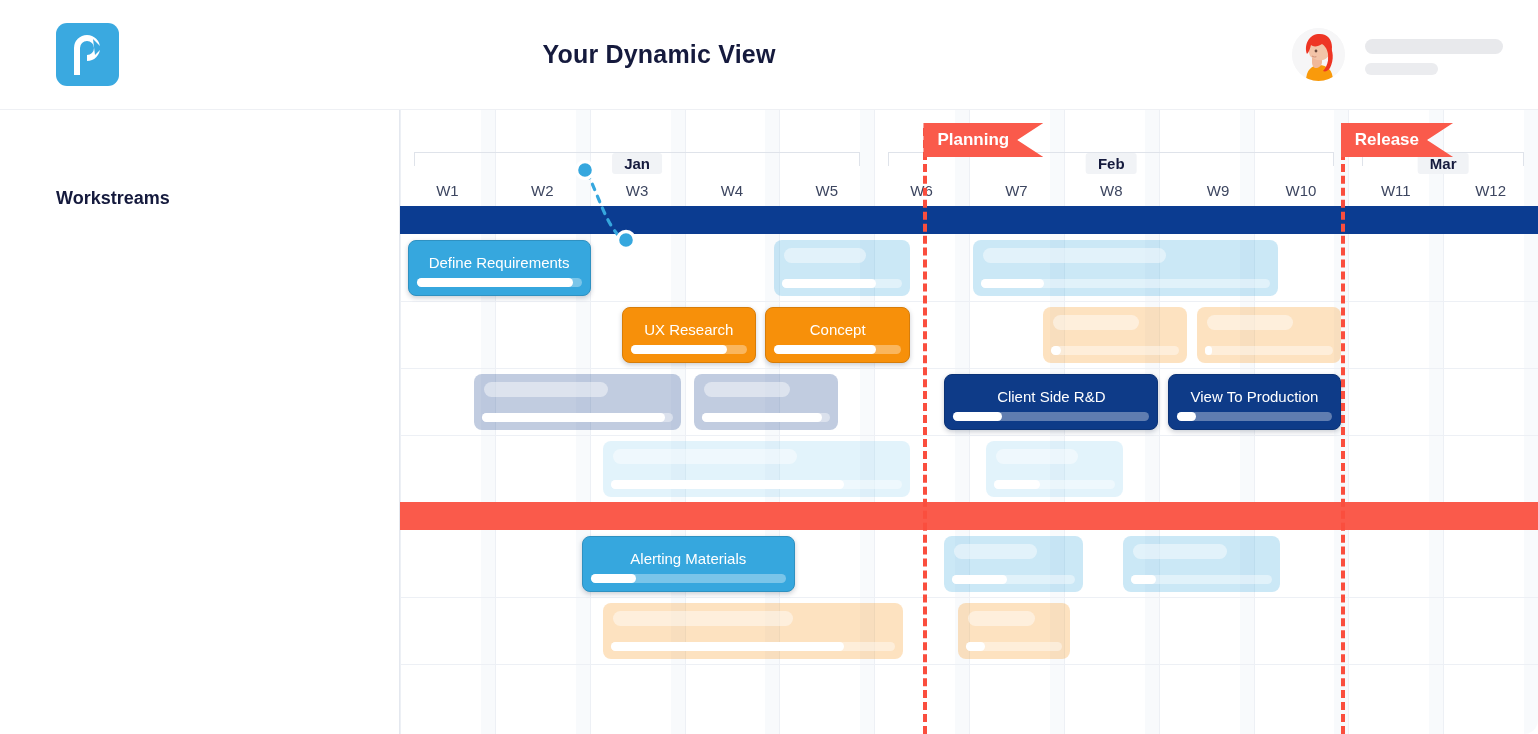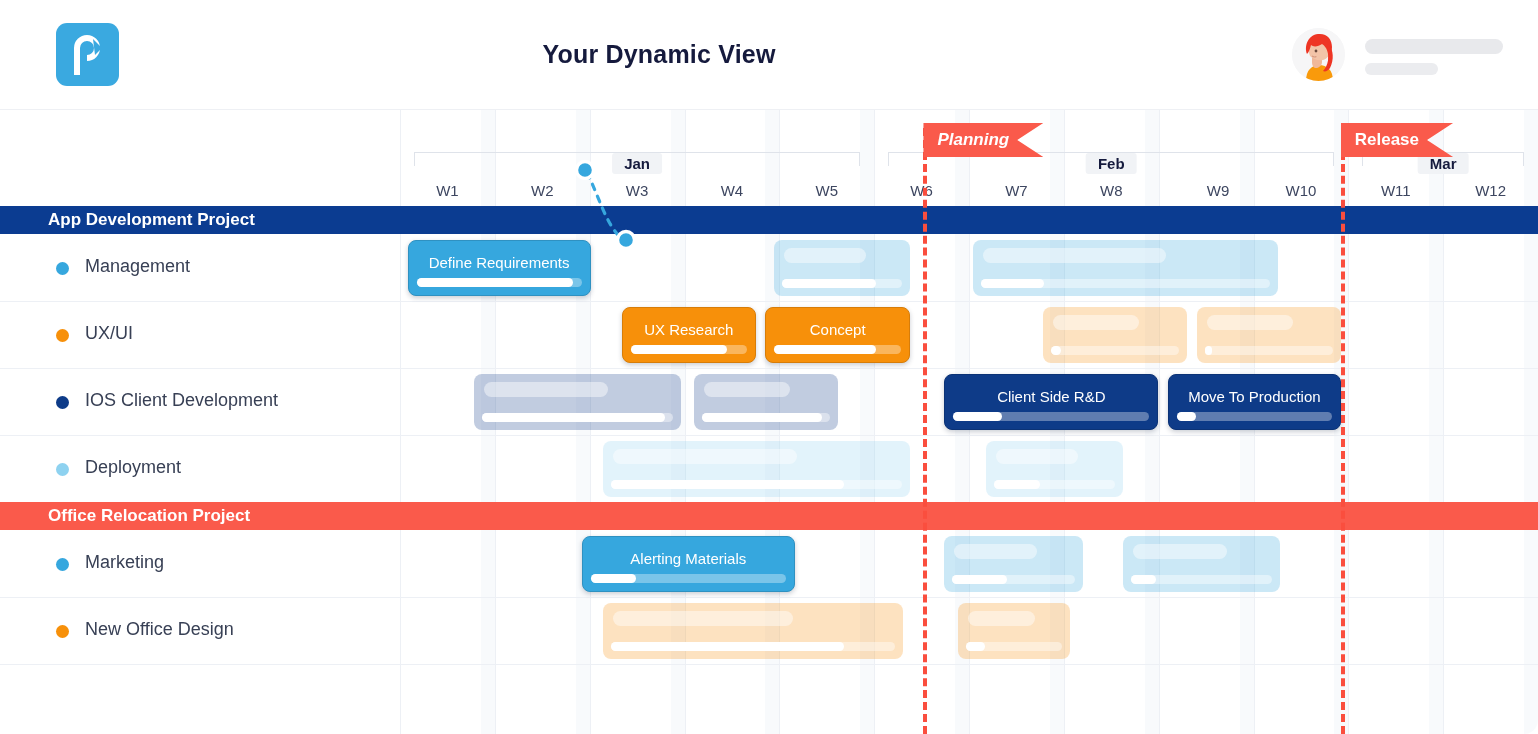--- a/index.html
+++ b/index.html
@@ -227,20 +227,23 @@
           <div class="wk-label" style="left: 426.75px;">W5</div>
           <div class="wk-label" style="left: 521.583px;">W6</div>
           <div class="wk-label" style="left: 616.417px;">W7</div>
           <div class="wk-label" style="left: 711.25px; text-align: center;">W8</div>
           <div class="wk-label" style="left: 818px;">W9</div>
           <div class="wk-label" style="left: 900.917px;">W10</div>
           <div class="wk-label" style="left: 995.75px;">W11</div>
           <div class="wk-label" style="left: 1090.58px;">W12</div>
         </div>
       </div>
+    <div class="left-col" id="left-col">
+      <div class="ws-header">Workstreams</div>
+    </div>
     <div id="rows-layer">
         <div class="group-band" style="top: 96px; background: rgb(11, 60, 145);">App Development Project</div>
         <div class="task solid" style="left: 407.587px; width: 183px; top: 129.5px; background: rgb(54, 167, 222); border: 1px solid rgb(47, 145, 193);">
           <div class="task-label">Define Requirements</div>
           <div class="task-prog-track" style="background: rgba(255, 255, 255, 0.34);">
             <div class="task-prog-fill" style="width: 95%;"></div>
           </div>
         </div>
         <div class="task ghost" style="left: 773.643px; width: 136.56px; top: 129.5px; background: rgba(54, 167, 222, 0.26);">
           <div class="task-shimmer" style="width: 81.936px;"></div>
@@ -292,21 +295,21 @@
             <div class="task-prog-fill" style="width: 94%;"></div>
           </div>
         </div>
         <div class="task solid" style="left: 944.343px; width: 214px; top: 263.5px; background: rgb(14, 59, 136); border: 1px solid rgb(12, 51, 118);">
           <div class="task-label">Client Side R&amp;D</div>
           <div class="task-prog-track" style="background: rgba(255, 255, 255, 0.34);">
             <div class="task-prog-fill" style="width: 25%;"></div>
           </div>
         </div>
         <div class="task solid" style="left: 1168.15px; width: 172.597px; top: 263.5px; background: rgb(14, 59, 136); border: 1px solid rgb(12, 51, 118);">
-          <div class="task-label">Move To Production</div>
+          <div class="task-label">View To Production</div>
           <div class="task-prog-track" style="background: rgba(255, 255, 255, 0.34);">
             <div class="task-prog-fill" style="width: 12%;"></div>
           </div>
         </div>
         <div class="row-line" style="top: 325px;"></div>
         <div class="task ghost" style="left: 602.943px; width: 307.26px; top: 330.5px; background: rgba(142, 210, 240, 0.26);">
           <div class="task-shimmer" style="width: 184.356px;"></div>
           <div class="task-prog-track" style="background: rgba(255, 255, 255, 0.42);">
             <div class="task-prog-fill" style="width: 80%;"></div>
           </div>
@@ -347,21 +350,21 @@
         <div class="task ghost" style="left: 957.62px; width: 111.903px; top: 492.5px; background: rgba(247, 144, 10, 0.26);">
           <div class="task-shimmer" style="width: 67.142px;"></div>
           <div class="task-prog-track" style="background: rgba(255, 255, 255, 0.42);">
             <div class="task-prog-fill" style="width: 20%;"></div>
           </div>
         </div>
         <div class="row-line" style="top: 554px;"></div>
       </div>
     <div id="flags-layer">
         <div class="milestone-line" style="left: 923.48px; border-color: rgb(250, 78, 62);"></div>
-        <div class="flag" style="left: 923.48px; top: 13px; font-style: italic;">Planning</div>
+        <div class="flag" style="left: 923.48px; top: 13px;">Planning</div>
         <div class="milestone-line" style="left: 1340.75px; border-color: rgb(250, 78, 62);"></div>
         <div class="flag" style="left: 1340.75px; top: 13px;">Release</div>
       </div>
 
     <svg class="connector" id="connector-svg" viewBox="0 0 1138 624">
       <path d="M 187 62 C 200 90, 205 110, 218 125" stroke="#36a7de" stroke-width="3.2" fill="none" stroke-dasharray="6 7" stroke-linecap="round"></path>
       <circle cx="185" cy="60" r="8.5" fill="#36a7de" stroke="#ffffff" stroke-width="3.4"></circle>
       <circle cx="226" cy="130" r="8.5" fill="#36a7de" stroke="#ffffff" stroke-width="3.4"></circle>
     </svg>
   </div>

